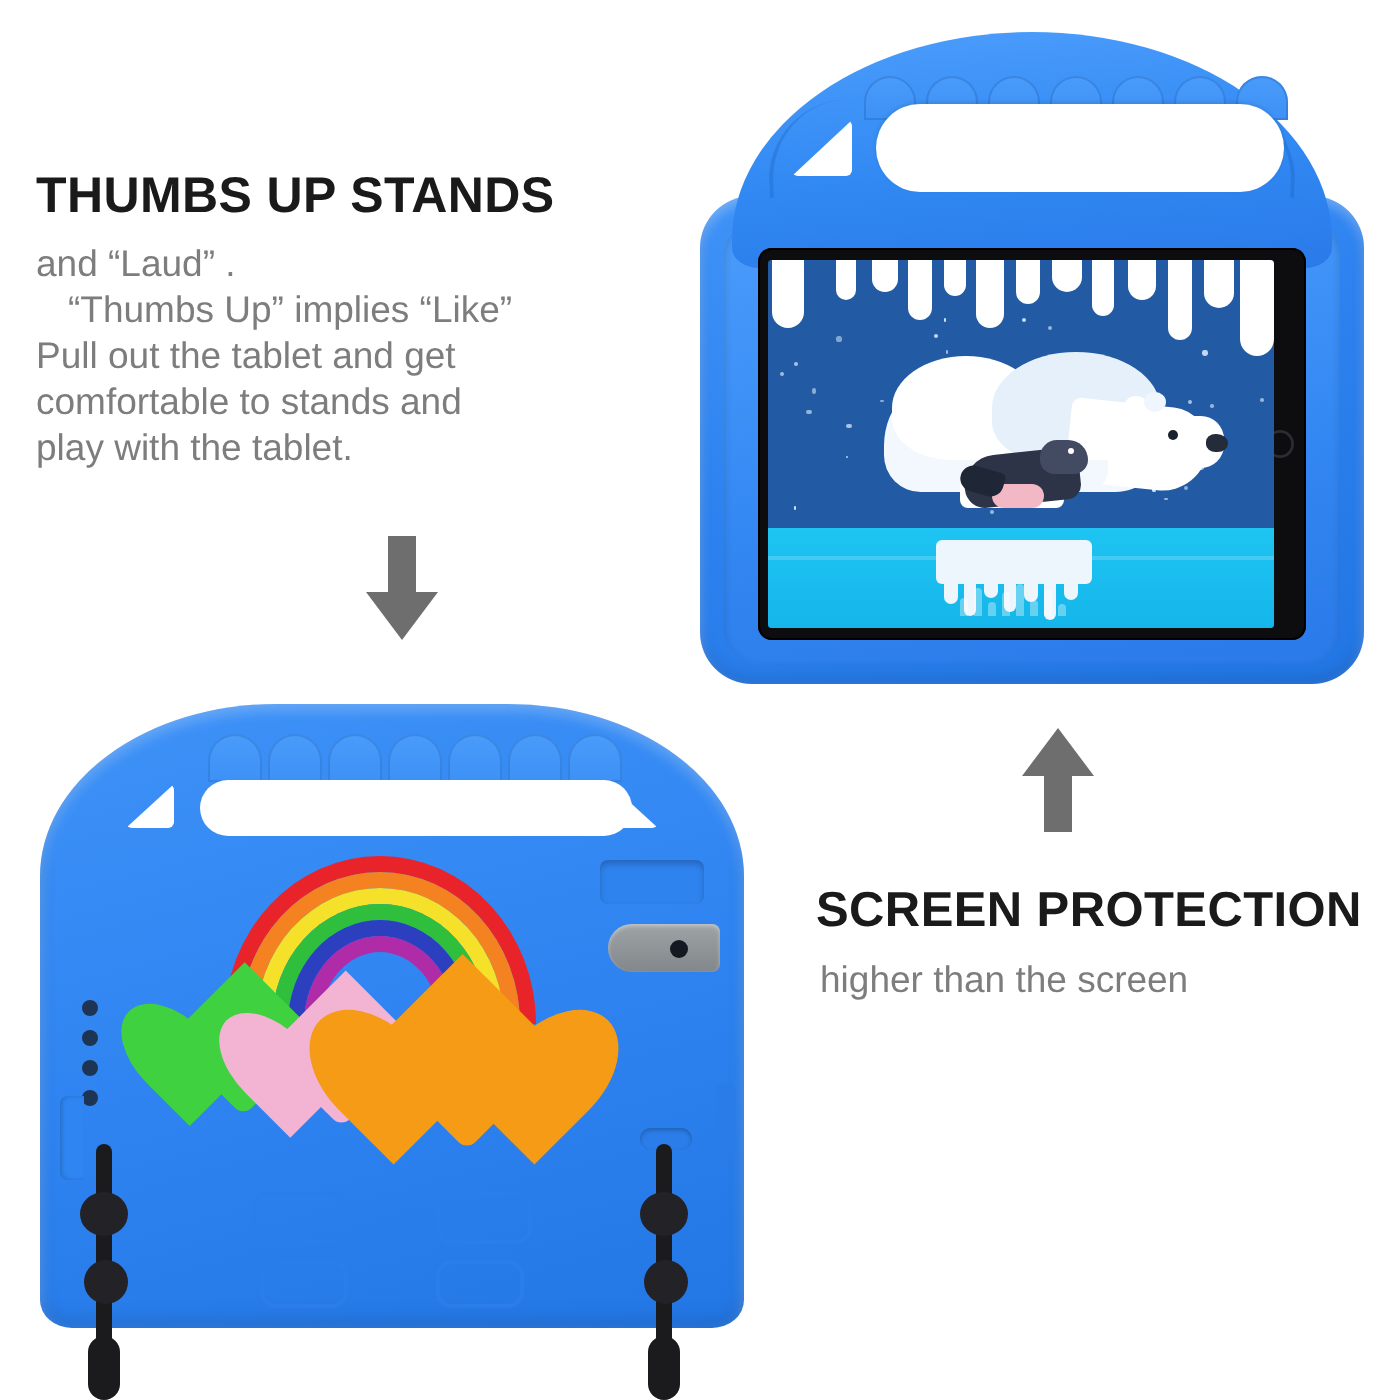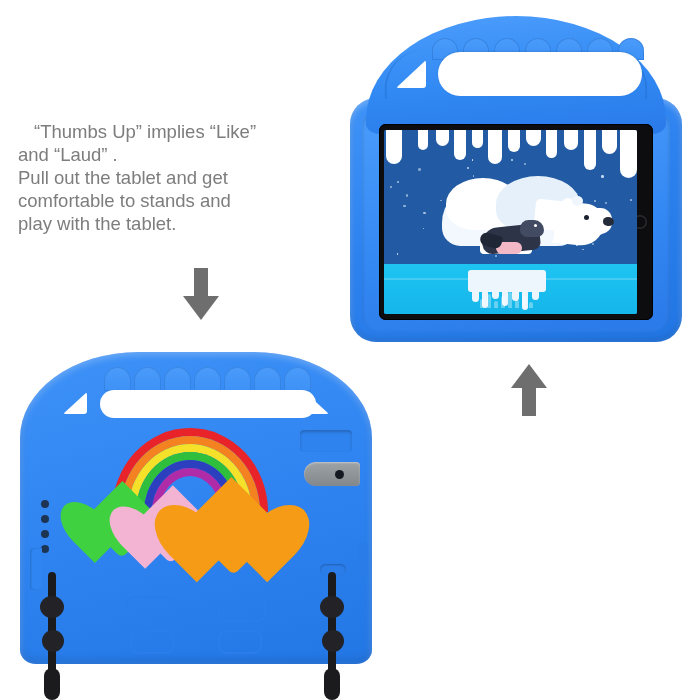--- a/index.html
+++ b/index.html
@@ -270,31 +270,34 @@
   .stand-slot{
     position:absolute;background:transparent;border:2.5px solid #2b7ee9;
     border-radius:6px;
   }
 </style>
 <style>#heart-green:before,#heart-green:after{background:#3fd13f;}#heart-green{background:transparent;}#heart-green-sq{background:#3fd13f;}</style><style>#heart-pink:before,#heart-pink:after{background:#f3b3d2;}#heart-pink{background:transparent;}#heart-pink-sq{background:#f3b3d2;}</style><style>#heart-orange:before,#heart-orange:after{background:#f59b16;}#heart-orange{background:transparent;}#heart-orange-sq{background:#f59b16;}</style></head>
 <body>
 
 <div id="stage">
 
+  <div class="heading" id="thumbs-heading">THUMBS UP STANDS</div>
 
   <div class="body-text" id="thumbs-body">
+    <div>and “Laud” .</div>
     <div style="padding-left:16px;">“Thumbs Up” implies “Like”</div>
-    <div>and “Laud” .</div>
     <div>Pull out the tablet and get</div>
     <div>comfortable to stands and</div>
     <div>play with the tablet.</div>
   </div>
 
+  <div class="heading" id="screen-heading">SCREEN PROTECTION</div>
 
   <div class="body-text" id="screen-body">
+    <div>higher than the screen</div>
   </div>
 
   <svg class="arrow" style="left:180px;top:268px;" width="42" height="52" viewBox="0 0 42 52">
     <path d="M14 0 h14 v28 h11 L21 52 L3 28 h11 Z" fill="#6e6e6e"></path>
   </svg>
 
   <svg class="arrow" style="left:508px;top:364px;" width="42" height="52" viewBox="0 0 42 52">
     <path d="M21 0 L39 24 H28 v28 H14 V24 H3 Z" fill="#6e6e6e"></path>
   </svg>
 

